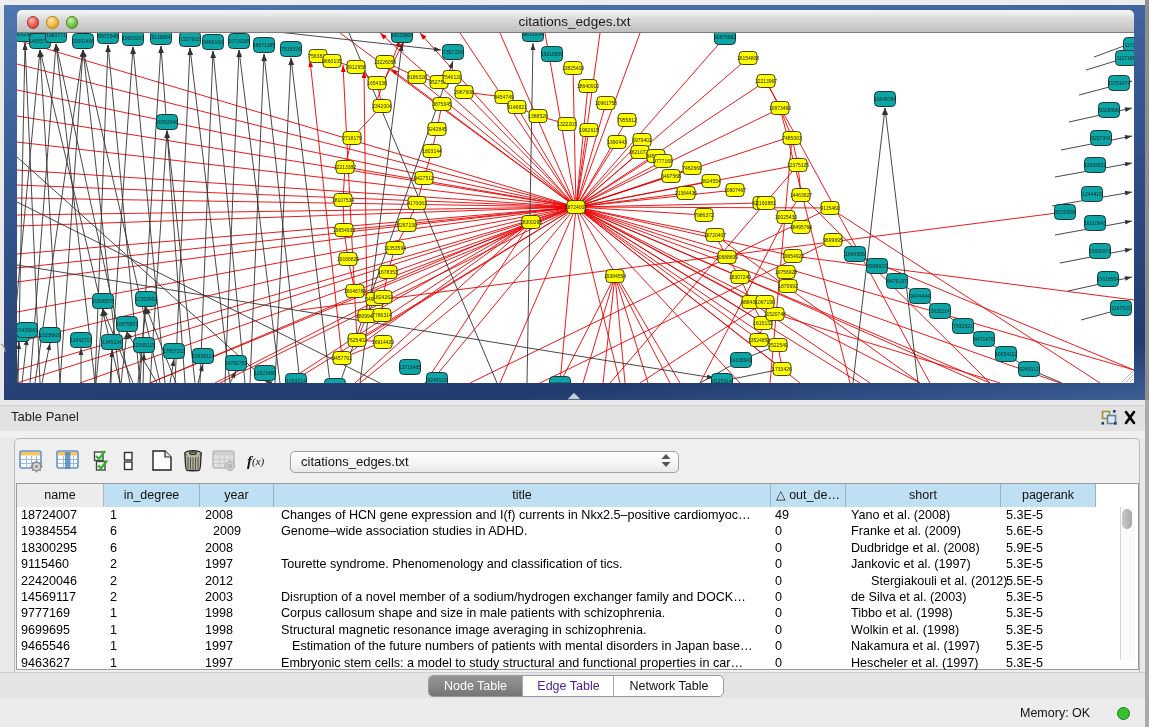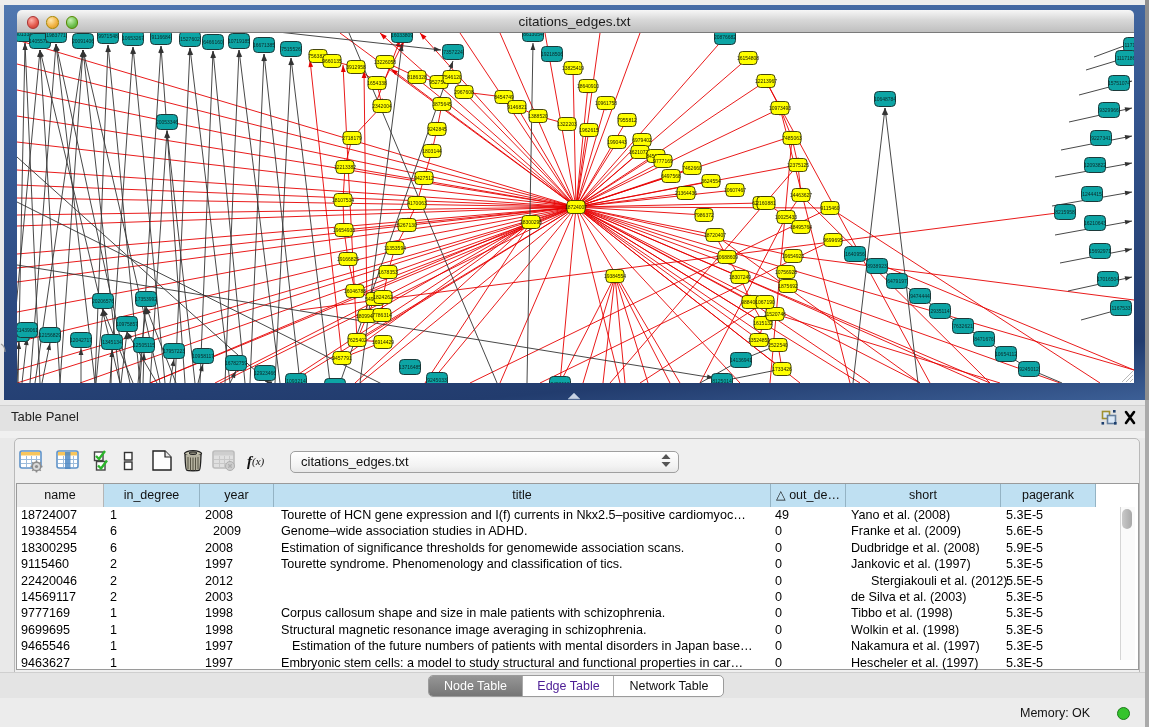--- a/index.html
+++ b/index.html
@@ -890,39 +890,38 @@
 <div class="hcell" style="left:104px;width:95px;">in_degree</div>
 <div class="hcell" style="left:200px;width:73px;">year</div>
 <div class="hcell" style="left:274px;width:496px;">title</div>
 <div class="hcell" style="left:771px;width:74px;">△ out_de…</div>
 <div class="hcell" style="left:846px;width:154px;">short</div>
 <div class="hcell" style="left:1001px;width:94px;">pagerank</div>
 <div class="trow" style="top:507.0px;">
 <span style="left:21px;">18724007</span>
     <span style="left:110px;">1</span>
 <span style="left:205px;">2008</span>
-    <span style="left:281px;">Tourette of HCN gene expression and I(f) currents in Nkx2.5–positive cardiomyoc…</span>
+    <span style="left:281px;">Changes of HCN gene expression and I(f) currents in Nkx2.5–positive cardiomyoc…</span>
 <span style="left:775px;">49</span>
     <span style="left:851px;">Yano et al. (2008)</span>
 <span style="left:1006px;">5.3E-5</span>
   </div>
 <div class="trow" style="top:523.4px;">
 <span style="left:21px;">19384554</span>
     <span style="left:110px;">6</span>
 <span style="left:213px;">2009</span>
     <span style="left:281px;">Genome–wide association studies in ADHD.</span>
 <span style="left:775px;">0</span>
     <span style="left:851px;">Franke et al. (2009)</span>
 <span style="left:1006px;">5.6E-5</span>
   </div>
 <div class="trow" style="top:539.8px;">
 <span style="left:21px;">18300295</span>
     <span style="left:110px;">6</span>
 <span style="left:205px;">2008</span>
-    <span style="left:281px;">Estimation of significance thresholds for genomewide association scans.</span>
 <span style="left:775px;">0</span>
     <span style="left:851px;">Dudbridge et al. (2008)</span>
 <span style="left:1006px;">5.9E-5</span>
   </div>
 <div class="trow" style="top:556.2px;">
 <span style="left:21px;">9115460</span>
     <span style="left:110px;">2</span>
 <span style="left:205px;">1997</span>
     <span style="left:281px;">Tourette syndrome. Phenomenology and classification of tics.</span>
 <span style="left:775px;">0</span>
@@ -934,20 +933,21 @@
     <span style="left:110px;">2</span>
 <span style="left:205px;">2012</span>
 <span style="left:775px;">0</span>
     <span style="left:871px;">Stergiakouli et al. (2012)</span>
 <span style="left:1006px;">5.5E-5</span>
   </div>
 <div class="trow" style="top:589.0px;">
 <span style="left:21px;">14569117</span>
     <span style="left:110px;">2</span>
 <span style="left:205px;">2003</span>
+    <span style="left:281px;">Disruption of a novel member of a sodium/hydrogen exchanger family and DOCK…</span>
 <span style="left:775px;">0</span>
     <span style="left:851px;">de Silva et al. (2003)</span>
 <span style="left:1006px;">5.3E-5</span>
   </div>
 <div class="trow" style="top:605.4px;">
 <span style="left:21px;">9777169</span>
     <span style="left:110px;">1</span>
 <span style="left:205px;">1998</span>
     <span style="left:281px;">Corpus callosum shape and size in male patients with schizophrenia.</span>
 <span style="left:775px;">0</span>

